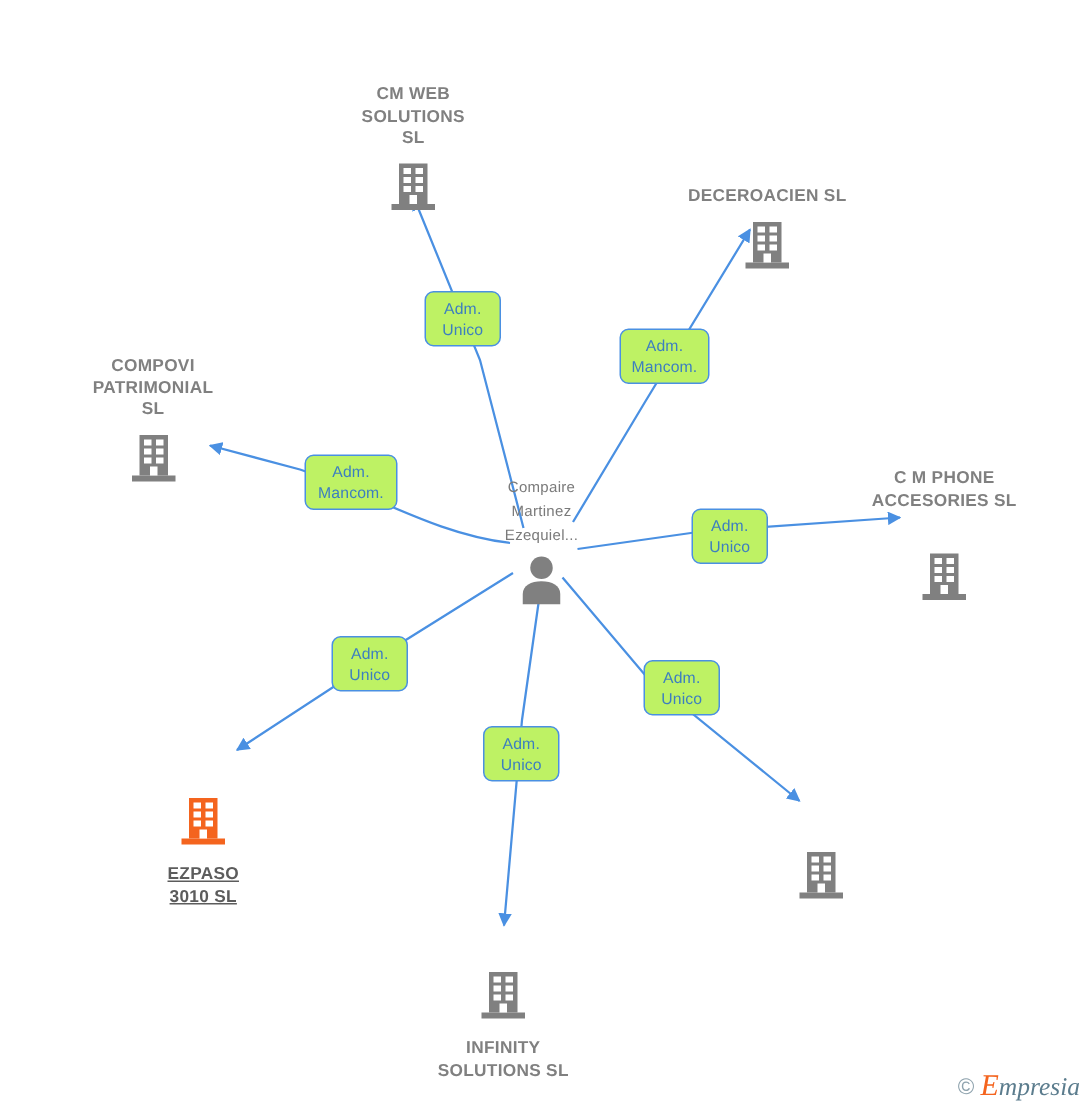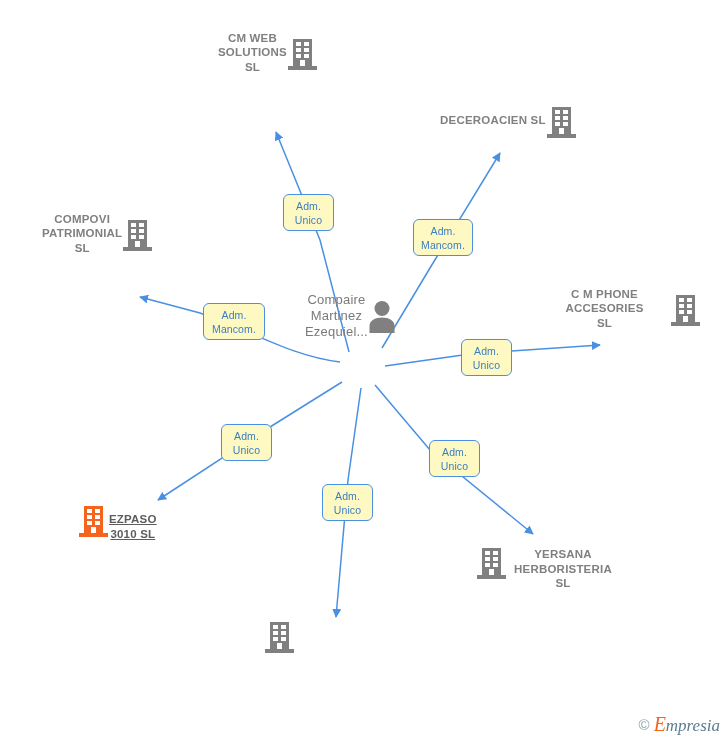--- a/index.html
+++ b/index.html
@@ -5,36 +5,36 @@
   html,body{margin:0;padding:0;}
   body{
     width:728px;height:740px;
     background:#ffffff;
     font-family:"Liberation Sans", sans-serif;
     overflow:hidden;
     position:relative;
   }
   #graph{position:absolute;left:0;top:0;width:728px;height:740px;}
 
-  .node{position:absolute;display:flex;flex-direction:row;align-items:center;}
+  .node{position:absolute;display:flex;flex-direction:column;align-items:center;margin-top:26px;}
   .node-label{
     font-size:11.5px;line-height:14.5px;font-weight:bold;
     color:#808080;text-align:center;letter-spacing:.2px;
     white-space:pre-line;
   }
   .node.focus .node-label{color:#5c5c5c;}
   .icon-building{display:block;}
   .icon-person{display:block;}
 
   .edge-label{
     position:absolute;
     box-sizing:border-box;
     border:1px solid #4a90e2;
     border-radius:6px;
-    background:#fef9c3;
+    background:#bef264;
     color:#3c7ec0;
     font-size:10.5px;
     line-height:14px;
     text-align:center;
     padding:4px 5px 5px 5px;
     white-space:pre-line;
     letter-spacing:.1px;
   }
 
   .watermark{
@@ -132,38 +132,38 @@
       <rect x="1" y="29" width="29" height="4" fill="#808080"></rect>
       <rect x="9" y="5" width="5" height="4" fill="#ffffff"></rect>
       <rect x="17" y="5" width="5" height="4" fill="#ffffff"></rect>
       <rect x="9" y="11" width="5" height="4" fill="#ffffff"></rect>
       <rect x="17" y="11" width="5" height="4" fill="#ffffff"></rect>
       <rect x="9" y="17" width="5" height="4" fill="#ffffff"></rect>
       <rect x="17" y="17" width="5" height="4" fill="#ffffff"></rect>
       <rect x="13" y="23" width="5" height="6" fill="#ffffff"></rect>
     </svg>
   </span>
-  <div class="node-label" style="margin-top:7px;">YERSANA
-HERBORISTERIA SL</div>
 </div>
 
 <div class="node" style="left:264px;top:620px;width:143px;">
   <span class="icon-building">
     <svg width="31" height="34" viewBox="0 0 31 34">
       <rect x="6" y="2" width="19" height="27" fill="#808080"></rect>
       <rect x="1" y="29" width="29" height="4" fill="#808080"></rect>
       <rect x="9" y="5" width="5" height="4" fill="#ffffff"></rect>
       <rect x="17" y="5" width="5" height="4" fill="#ffffff"></rect>
       <rect x="9" y="11" width="5" height="4" fill="#ffffff"></rect>
       <rect x="17" y="11" width="5" height="4" fill="#ffffff"></rect>
       <rect x="9" y="17" width="5" height="4" fill="#ffffff"></rect>
       <rect x="17" y="17" width="5" height="4" fill="#ffffff"></rect>
       <rect x="13" y="23" width="5" height="6" fill="#ffffff"></rect>
     </svg>
   </span>
+  <div class="node-label" style="margin-top:7px;">INFINITY
+SOLUTIONS SL</div>
 </div>
 
 <div class="node focus" style="left:78px;top:504px;width:115px;">
   <span class="icon-building">
     <svg width="31" height="34" viewBox="0 0 31 34">
       <rect x="6" y="2" width="19" height="27" fill="#f4641e"></rect>
       <rect x="1" y="29" width="29" height="4" fill="#f4641e"></rect>
       <rect x="9" y="5" width="5" height="4" fill="#ffffff"></rect>
       <rect x="17" y="5" width="5" height="4" fill="#ffffff"></rect>
       <rect x="9" y="11" width="5" height="4" fill="#ffffff"></rect>
@@ -190,21 +190,21 @@
       <rect x="9" y="11" width="5" height="4" fill="#ffffff"></rect>
       <rect x="17" y="11" width="5" height="4" fill="#ffffff"></rect>
       <rect x="9" y="17" width="5" height="4" fill="#ffffff"></rect>
       <rect x="17" y="17" width="5" height="4" fill="#ffffff"></rect>
       <rect x="13" y="23" width="5" height="6" fill="#ffffff"></rect>
     </svg>
   </span>
 </div>
 
 <div class="node" style="left:305px;top:292px;width:112px;">
-  <div class="node-label" style="font-weight:normal;font-size:13px;line-height:16px;color:#7a7a7a;text-align:center;">Compaire
+  <div class="node-label" style="font-weight:normal;font-size:10px;line-height:16px;color:#7a7a7a;text-align:center;">Compaire
 Martinez
 Ezequiel...</div>
   <span class="icon-person" style="margin-top:4px;">
     <svg width="28" height="33" viewBox="0 0 28 33">
       <circle cx="14" cy="8.5" r="7.5" fill="#808080"></circle>
       <path d="M 1.5 33 L 1.5 26 C 1.5 20.5 7 17.5 14 17.5 C 21 17.5 26.5 20.5 26.5 26 L 26.5 33 Z" fill="#808080"></path>
     </svg>
   </span>
 </div>
 

